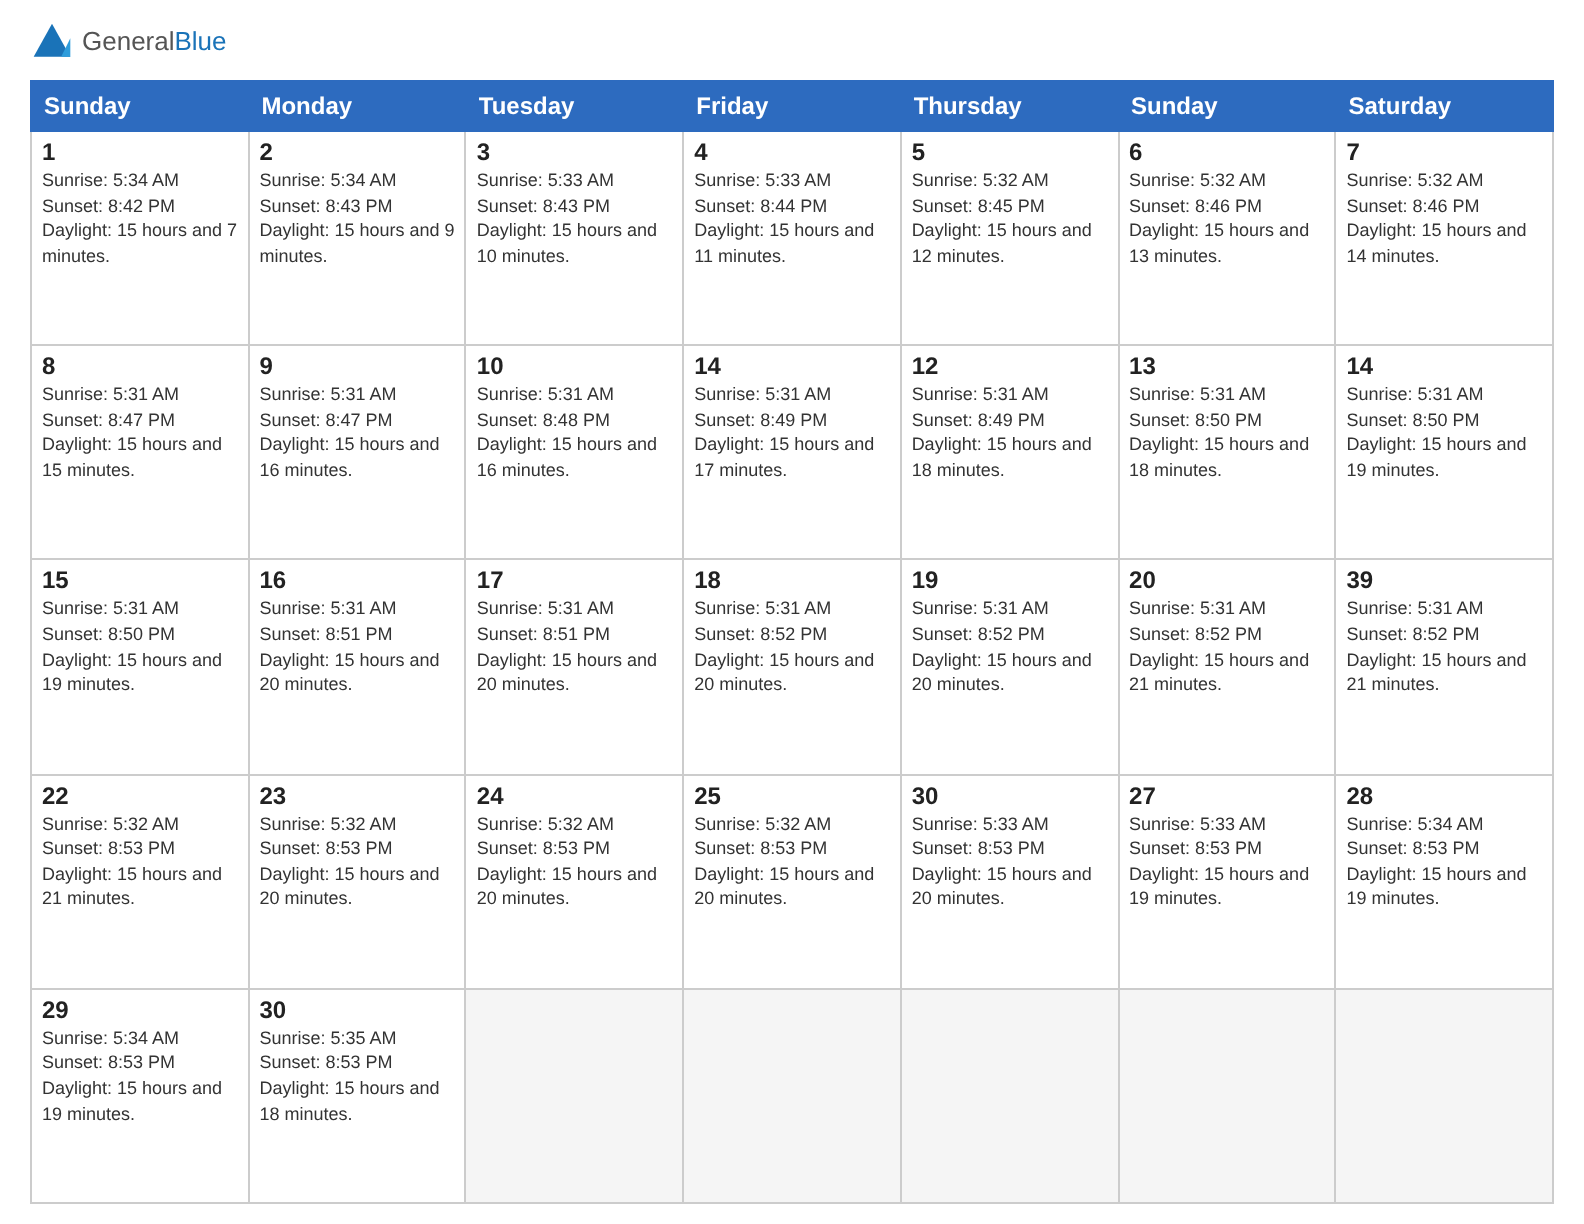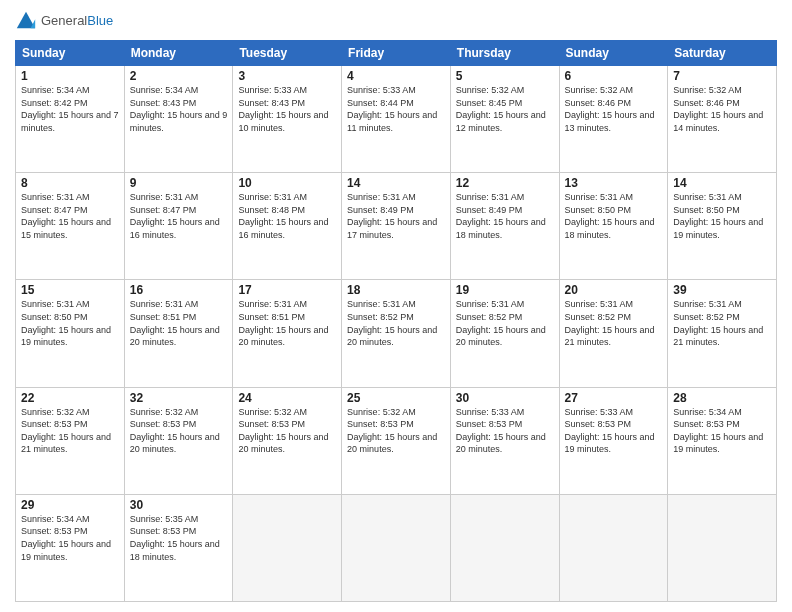--- a/index.html
+++ b/index.html
@@ -214,21 +214,21 @@
             <span class="day-num">39</span>
             <div class="day-info">Sunrise: 5:31 AM<br>Sunset: 8:52 PM<br>Daylight: 15 hours and 21 minutes.</div>
           </td>
         </tr>
         <tr>
           <td>
             <span class="day-num">22</span>
             <div class="day-info">Sunrise: 5:32 AM<br>Sunset: 8:53 PM<br>Daylight: 15 hours and 21 minutes.</div>
           </td>
           <td>
-            <span class="day-num">32</span>
+            <span class="day-num">23</span>
             <div class="day-info">Sunrise: 5:32 AM<br>Sunset: 8:53 PM<br>Daylight: 15 hours and 20 minutes.</div>
           </td>
           <td>
             <span class="day-num">24</span>
             <div class="day-info">Sunrise: 5:32 AM<br>Sunset: 8:53 PM<br>Daylight: 15 hours and 20 minutes.</div>
           </td>
           <td>
             <span class="day-num">25</span>
             <div class="day-info">Sunrise: 5:32 AM<br>Sunset: 8:53 PM<br>Daylight: 15 hours and 20 minutes.</div>
           </td>

